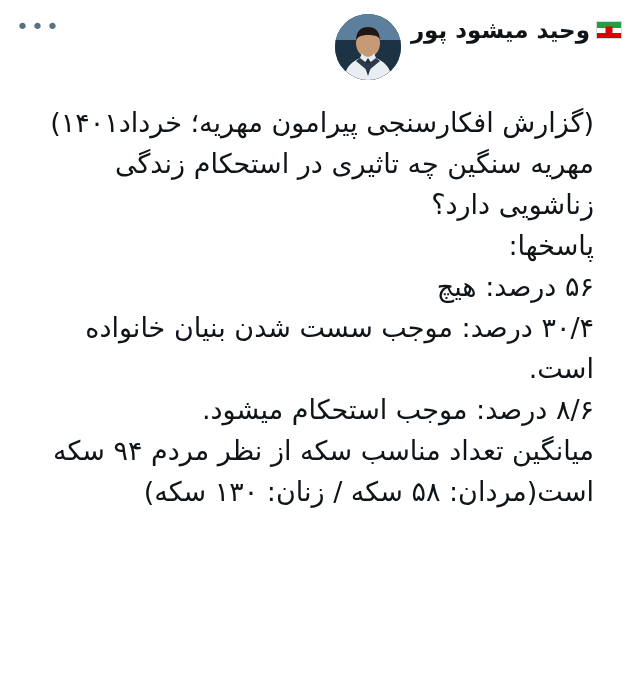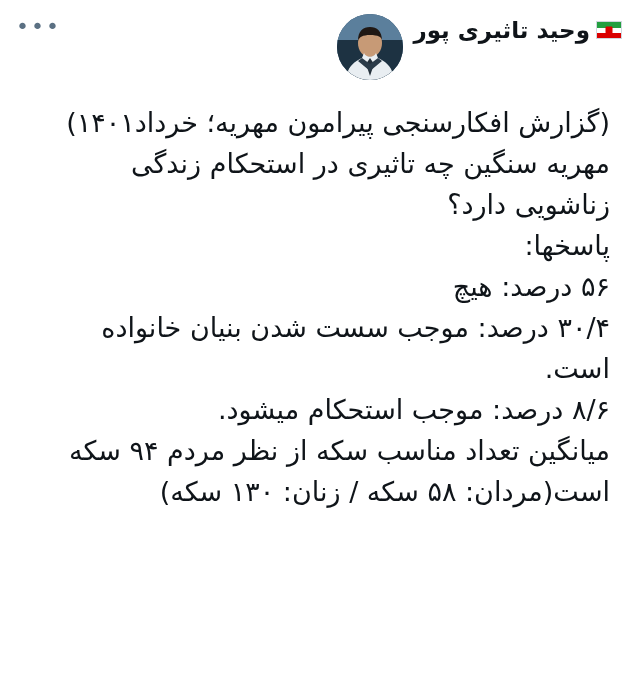--- a/index.html
+++ b/index.html
@@ -109,21 +109,21 @@
     background: #da0000;
     border-radius: 1px;
   }
   .handle {
     font-size: 22px;
     color: #5b7083;
     direction: ltr;
     margin-top: 2px;
   }
   .tweet-body {
-    padding: 22px 28px 0 28px;
+    padding: 22px 44px 0 28px;
     box-sizing: border-box;
     direction: rtl;
     text-align: right;
   }
   .tweet-text {
     font-size: 27px;
     line-height: 1.52;
     color: #0f1419;
     font-weight: 400;
     white-space: pre-wrap;
@@ -143,21 +143,21 @@
     <div class="identity">
 
       <div class="names">
         <div class="name-row">
           <span class="flag">
             <span class="band green"></span>
             <span class="band white"></span>
             <span class="band red"></span>
             <span class="emblem"></span>
           </span>
-          <span class="display-name">وحید تاثیری پور</span>
+          <span class="display-name">وحید میشود پور</span>
         </div>
       </div>
 
       <div class="avatar">
         <svg viewBox="0 0 66 66" xmlns="http://www.w3.org/2000/svg" aria-hidden="true">
           <rect x="0" y="0" width="66" height="66" fill="#2f4f6b"></rect>
           <rect x="0" y="0" width="66" height="30" fill="#5b7f9c"></rect>
           <rect x="0" y="26" width="66" height="40" fill="#1d3242"></rect>
           <path d="M33 16 C41 16 45 22 45 29 C45 37 40 43 33 43 C26 43 21 37 21 29 C21 22 25 16 33 16 Z" fill="#c79a76"></path>
           <path d="M21 27 C21 17 26 13 33 13 C40 13 45 17 45 27 C45 23 41 21 33 21 C26 21 22 23 21 27 Z" fill="#201814"></path>

